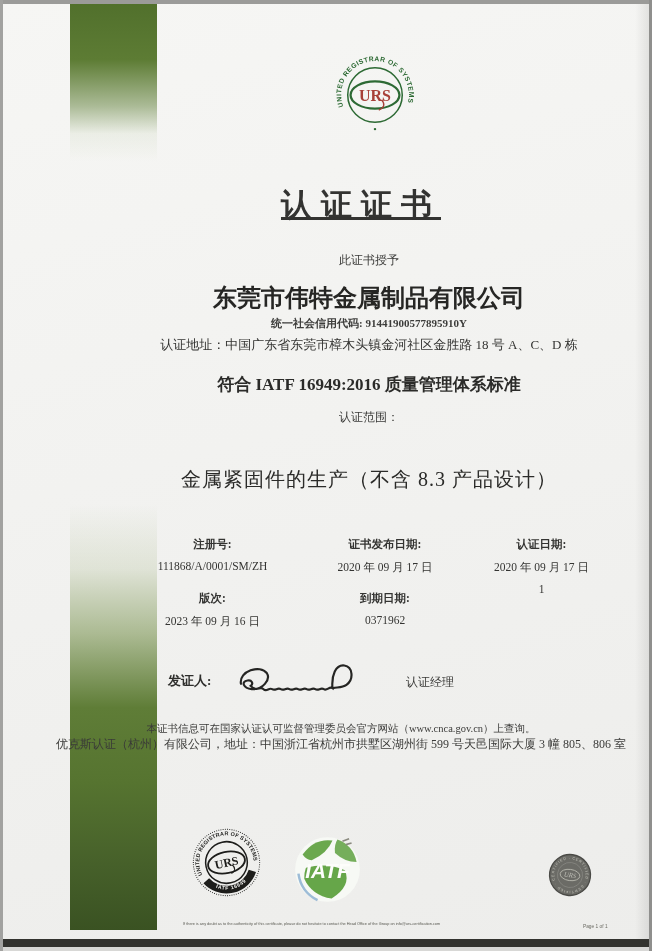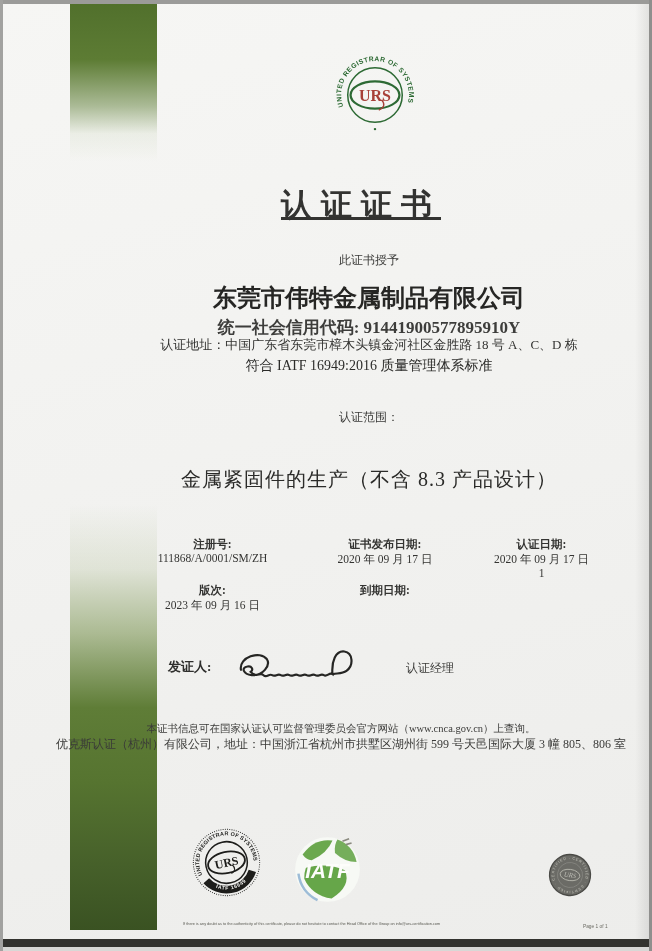--- a/index.html
+++ b/index.html
@@ -23,31 +23,31 @@
       rgba(244,244,242,0) 54%, rgba(170,185,140,0.25) 61%,
       rgba(125,150,85,0.6) 68%, #5f7d37 76%, #567430 84%,
       #46602a 93%, #3a5222 100%);
   }
   .content{position:absolute;left:100px;right:14px;top:0;text-align:center;}
   .logo-top{position:absolute;left:328px;top:46px;width:94px;height:98px;}
   .cert-title{position:absolute;left:0;right:16px;top:184px;font-size:31px;font-weight:600;
     letter-spacing:9px;color:#333331;text-decoration:underline;}
   .intro{position:absolute;left:0;right:0;top:252px;font-size:12px;color:#3a3a38;}
   .company{position:absolute;left:0;right:0;top:282px;font-size:24px;font-weight:bold;color:#262624;}
-  .credit{position:absolute;left:0;right:0;top:316px;font-size:17px;font-weight:600;color:#3d3d3b;}
+  .credit{position:absolute;left:0;right:0;top:316px;font-size:11px;font-weight:600;color:#3d3d3b;}
   .address{position:absolute;left:0;right:0;top:336px;font-size:13px;color:#333331;}
-  .standard{position:absolute;left:0;right:0;top:357px;font-size:14px;font-weight:normal;color:#2b2b29;}
+  .standard{position:absolute;left:0;right:0;top:373px;font-size:17px;font-weight:bold;color:#2b2b29;}
   .scope-label{position:absolute;left:0;right:0;top:409px;font-size:12px;color:#3a3a38;}
   .scope{position:absolute;left:0;right:0;top:466px;font-size:20px;color:#2b2b29;letter-spacing:1px;}
   .cert-table{position:absolute;left:0;top:524px;display:grid;grid-template-columns:225px 120px 193px;}
   .cell{font-size:11.5px;color:#343432;text-align:center;}
   .cell.lbl{font-weight:600;margin-top:13px;}
-  .cell.val{margin-top:0;}
+  .cell.val{margin-top:8px;}
   .cell.lbl2{font-weight:600;margin-top:16px;}
-  .signer-row{position:absolute;left:0;top:640px;height:60px;width:100%;text-align:right;}
+  .signer-row{position:absolute;left:0;top:654px;height:60px;width:100%;text-align:right;}
   .signer-label{position:absolute;left:68px;top:18px;font-size:13px;font-weight:bold;color:#2e2e2c;}
   .signature{position:absolute;left:128px;top:0px;width:140px;height:52px;}
   .signer-title{position:absolute;left:306px;top:20px;font-size:12px;color:#3a3a38;}
   .footer{position:absolute;left:55px;right:25px;top:722px;text-align:center;}
   .footer-line1{font-size:10.5px;color:#3a3a38;}
   .footer-line2{font-size:12px;color:#3a3a38;}
   .seal-urs-iatf{position:absolute;left:184px;top:820px;width:85px;height:85px;transform:rotate(-12deg);}
   .globe{position:absolute;left:286px;top:828px;width:83px;height:83px;}
   .emboss{position:absolute;left:537px;top:842px;width:66px;height:66px;transform:rotate(8deg);}
   .disclaimer{position:absolute;left:183px;top:922px;font-size:8px;color:#57574f;
@@ -92,20 +92,21 @@
       <div class="cell lbl">注册号:</div>
       <div class="cell lbl">证书发布日期:</div>
       <div class="cell lbl">认证日期:</div>
       <div class="cell val">111868/A/0001/SM/ZH</div>
       <div class="cell val">2020 年 09 月 17 日</div>
       <div class="cell val">2020 年 09 月 17 日</div>
       <div class="cell lbl2">版次:</div>
       <div class="cell lbl2">到期日期:</div>
       <div class="cell val">1</div>
       <div class="cell val">2023 年 09 月 16 日</div>
+      <div class="cell val">0371962</div>
     </div>
 
     <div class="signer-row">
       <span class="signer-label">发证人:</span>
       <svg class="signature" viewBox="0 0 130 45">
         <path d="M12 26 C10 14 30 8 36 16 C40 22 32 32 22 31 C14 30 12 24 18 23
                  C22 22 24 26 21 28 C26 34 30 28 33 31 C36 34 38 29 41 31
                  C44 33 46 29 49 31 C52 33 54 29 57 31 C60 33 62 29 65 31
                  C68 33 70 29 73 31 C76 33 78 29 81 31 C84 33 86 29 89 31
                  C92 33 94 28 97 30 C96 18 100 8 108 9 C116 10 117 22 110 27

